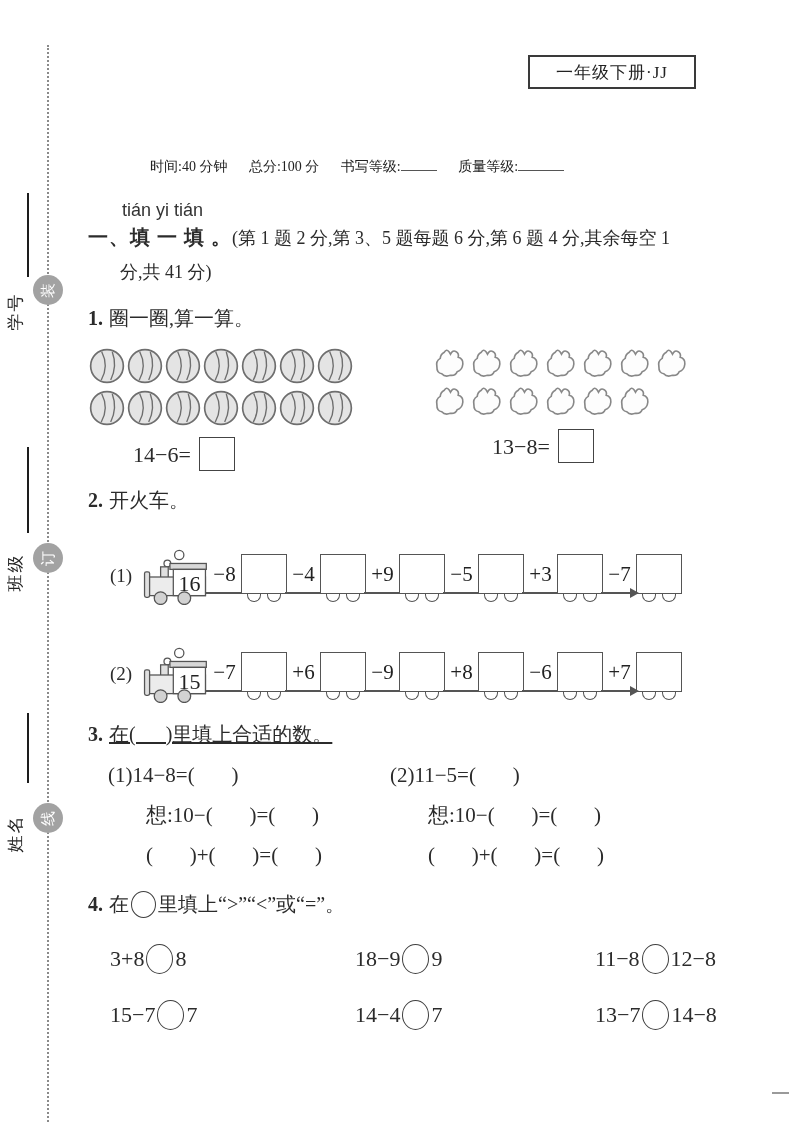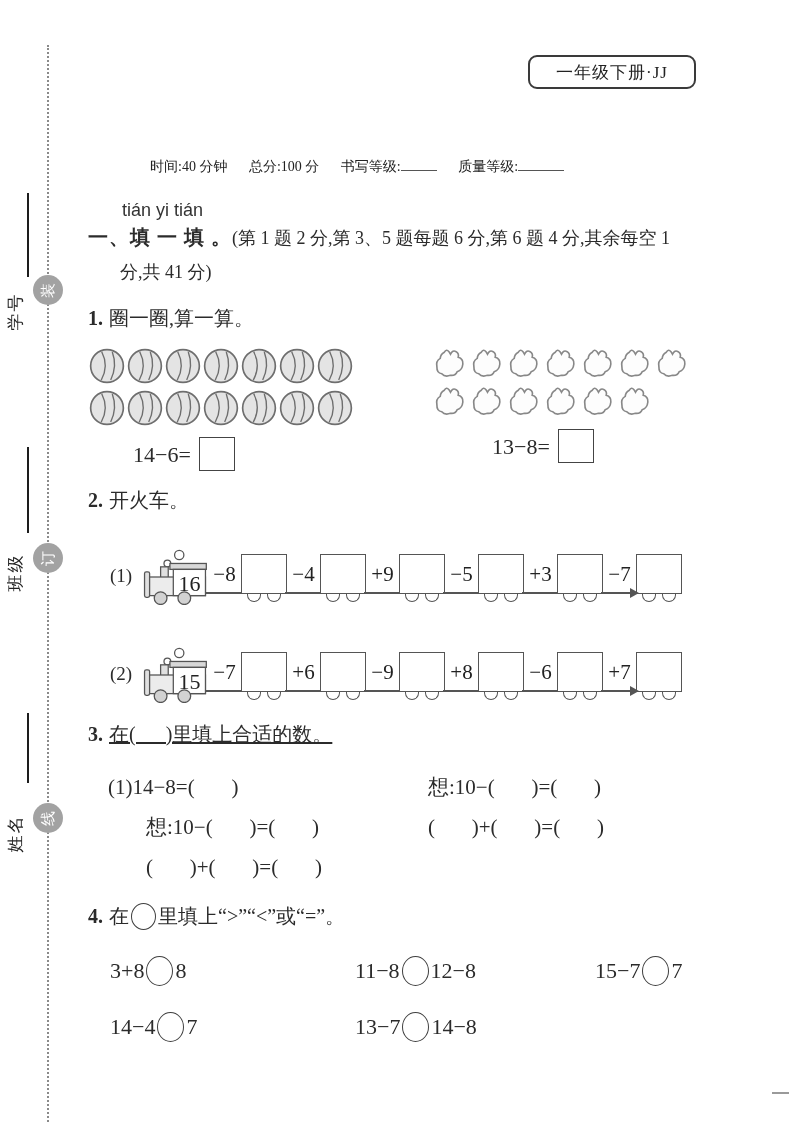--- a/index.html
+++ b/index.html
@@ -21,21 +21,21 @@
     background:#a2a2a2;color:#ffffff;display:flex;align-items:center;justify-content:center;
     font-size:15px;}
   .bind-badge span{transform:rotate(-90deg);}
   .bb-1{top:275px;} .bb-2{top:543px;} .bb-3{top:803px;}
   .bind-label{position:absolute;width:64px;text-align:center;font-size:17px;
     letter-spacing:2px;transform:rotate(-90deg);color:#222;}
   .bl-1{left:-17px;top:300px;} .bl-2{left:-17px;top:561px;} .bl-3{left:-17px;top:822px;}
 
   
   .corner-badge{position:absolute;left:528px;top:55px;width:164px;height:30px;
-    border:2px solid #3a3a3a;border-radius:9px;display:flex;align-items:center;
+    border:2px solid #3a3a3a;border-radius:0;display:flex;align-items:center;
     justify-content:center;font-size:17px;letter-spacing:1px;color:#222;}
 
   .content{position:absolute;left:88px;top:0;width:630px;padding-top:128px;}
 
   .banner{position:relative;width:488px;height:62px;margin-left:112px;}
   .banner-title{position:absolute;inset:0;display:flex;align-items:center;
     justify-content:center;font-size:27px;font-weight:bold;letter-spacing:3px;color:#111;}
 
   .info-line{margin-top:28px;margin-left:62px;font-size:14px;color:#222;}
   .info-line .gap{display:inline-block;width:18px;}
@@ -75,21 +75,21 @@
   .wagon::before,.wagon::after{content:"";position:absolute;bottom:-9px;width:12px;height:7px;
     border:1.6px solid #555;border-top:none;border-radius:0 0 12px 12px;background:#fff;}
   .wagon::before{left:5px;} .wagon::after{right:5px;}
   .conn{width:33px;height:48px;position:relative;}
   .conn::after{content:"";position:absolute;left:-2px;right:-2px;bottom:9px;height:2px;background:#555;}
   .conn .op{position:absolute;left:0;right:0;bottom:16px;text-align:center;font-size:21px;color:#222;}
   .conn.arrow::before{content:"";position:absolute;right:-3px;bottom:5px;width:0;height:0;
     border-left:9px solid #555;border-top:5px solid transparent;border-bottom:5px solid transparent;z-index:2;}
 
   
-  .q3-cols{display:flex;margin-top:18px;}
+  .q3-cols{display:flex;margin-top:6px;}
   .q3-col1{width:282px;margin-left:20px;}
   .q3-col2{flex:1;}
   .q3-line{height:40px;line-height:40px;font-size:21px;white-space:pre;}
   .q3-indent{margin-left:38px;}
 
   
   .q4-heading{margin-top:12px;font-size:20px;line-height:34px;}
   .cmp-circle{display:inline-block;width:25px;height:28px;border:1.8px solid #3f3f3f;
     border-radius:50%;vertical-align:-8px;margin:0 2px;background:#fff;}
   .cmp-circle.small{width:23px;height:25px;vertical-align:-7px;}
@@ -362,30 +362,32 @@
   <div class="q-heading" style="margin-top:18px;">
     <span class="q-num">3.</span><span class="pre">在(      )里填上合适的数。</span>
   </div>
   <div class="q3-cols">
     <div class="q3-col1">
       <div class="q3-line">(1)14−8=(       )</div>
       <div class="q3-line q3-indent">想:10−(       )=(       )</div>
       <div class="q3-line q3-indent">(       )+(       )=(       )</div>
     </div>
     <div class="q3-col2">
+      <div class="q3-line">(2)11−5=(       )</div>
       <div class="q3-line q3-indent">想:10−(       )=(       )</div>
       <div class="q3-line q3-indent">(       )+(       )=(       )</div>
     </div>
   </div>
 
   <div class="q4-heading">
     <span class="q-num">4.</span><span>在</span><span class="cmp-circle small"></span><span>里填上“&gt;”“&lt;”或“=”。</span>
   </div>
   <div class="q4-grid">
     <div class="q4-item"><span>3+8</span><span class="cmp-circle"></span><span>8</span></div>
+    <div class="q4-item"><span>18−9</span><span class="cmp-circle"></span><span>9</span></div>
     <div class="q4-item"><span>11−8</span><span class="cmp-circle"></span><span>12−8</span></div>
     <div class="q4-item"><span>15−7</span><span class="cmp-circle"></span><span>7</span></div>
     <div class="q4-item"><span>14−4</span><span class="cmp-circle"></span><span>7</span></div>
     <div class="q4-item"><span>13−7</span><span class="cmp-circle"></span><span>14−8</span></div>
   </div>
 
 </div>
 
 <div class="page-edge-mark"></div>
 

